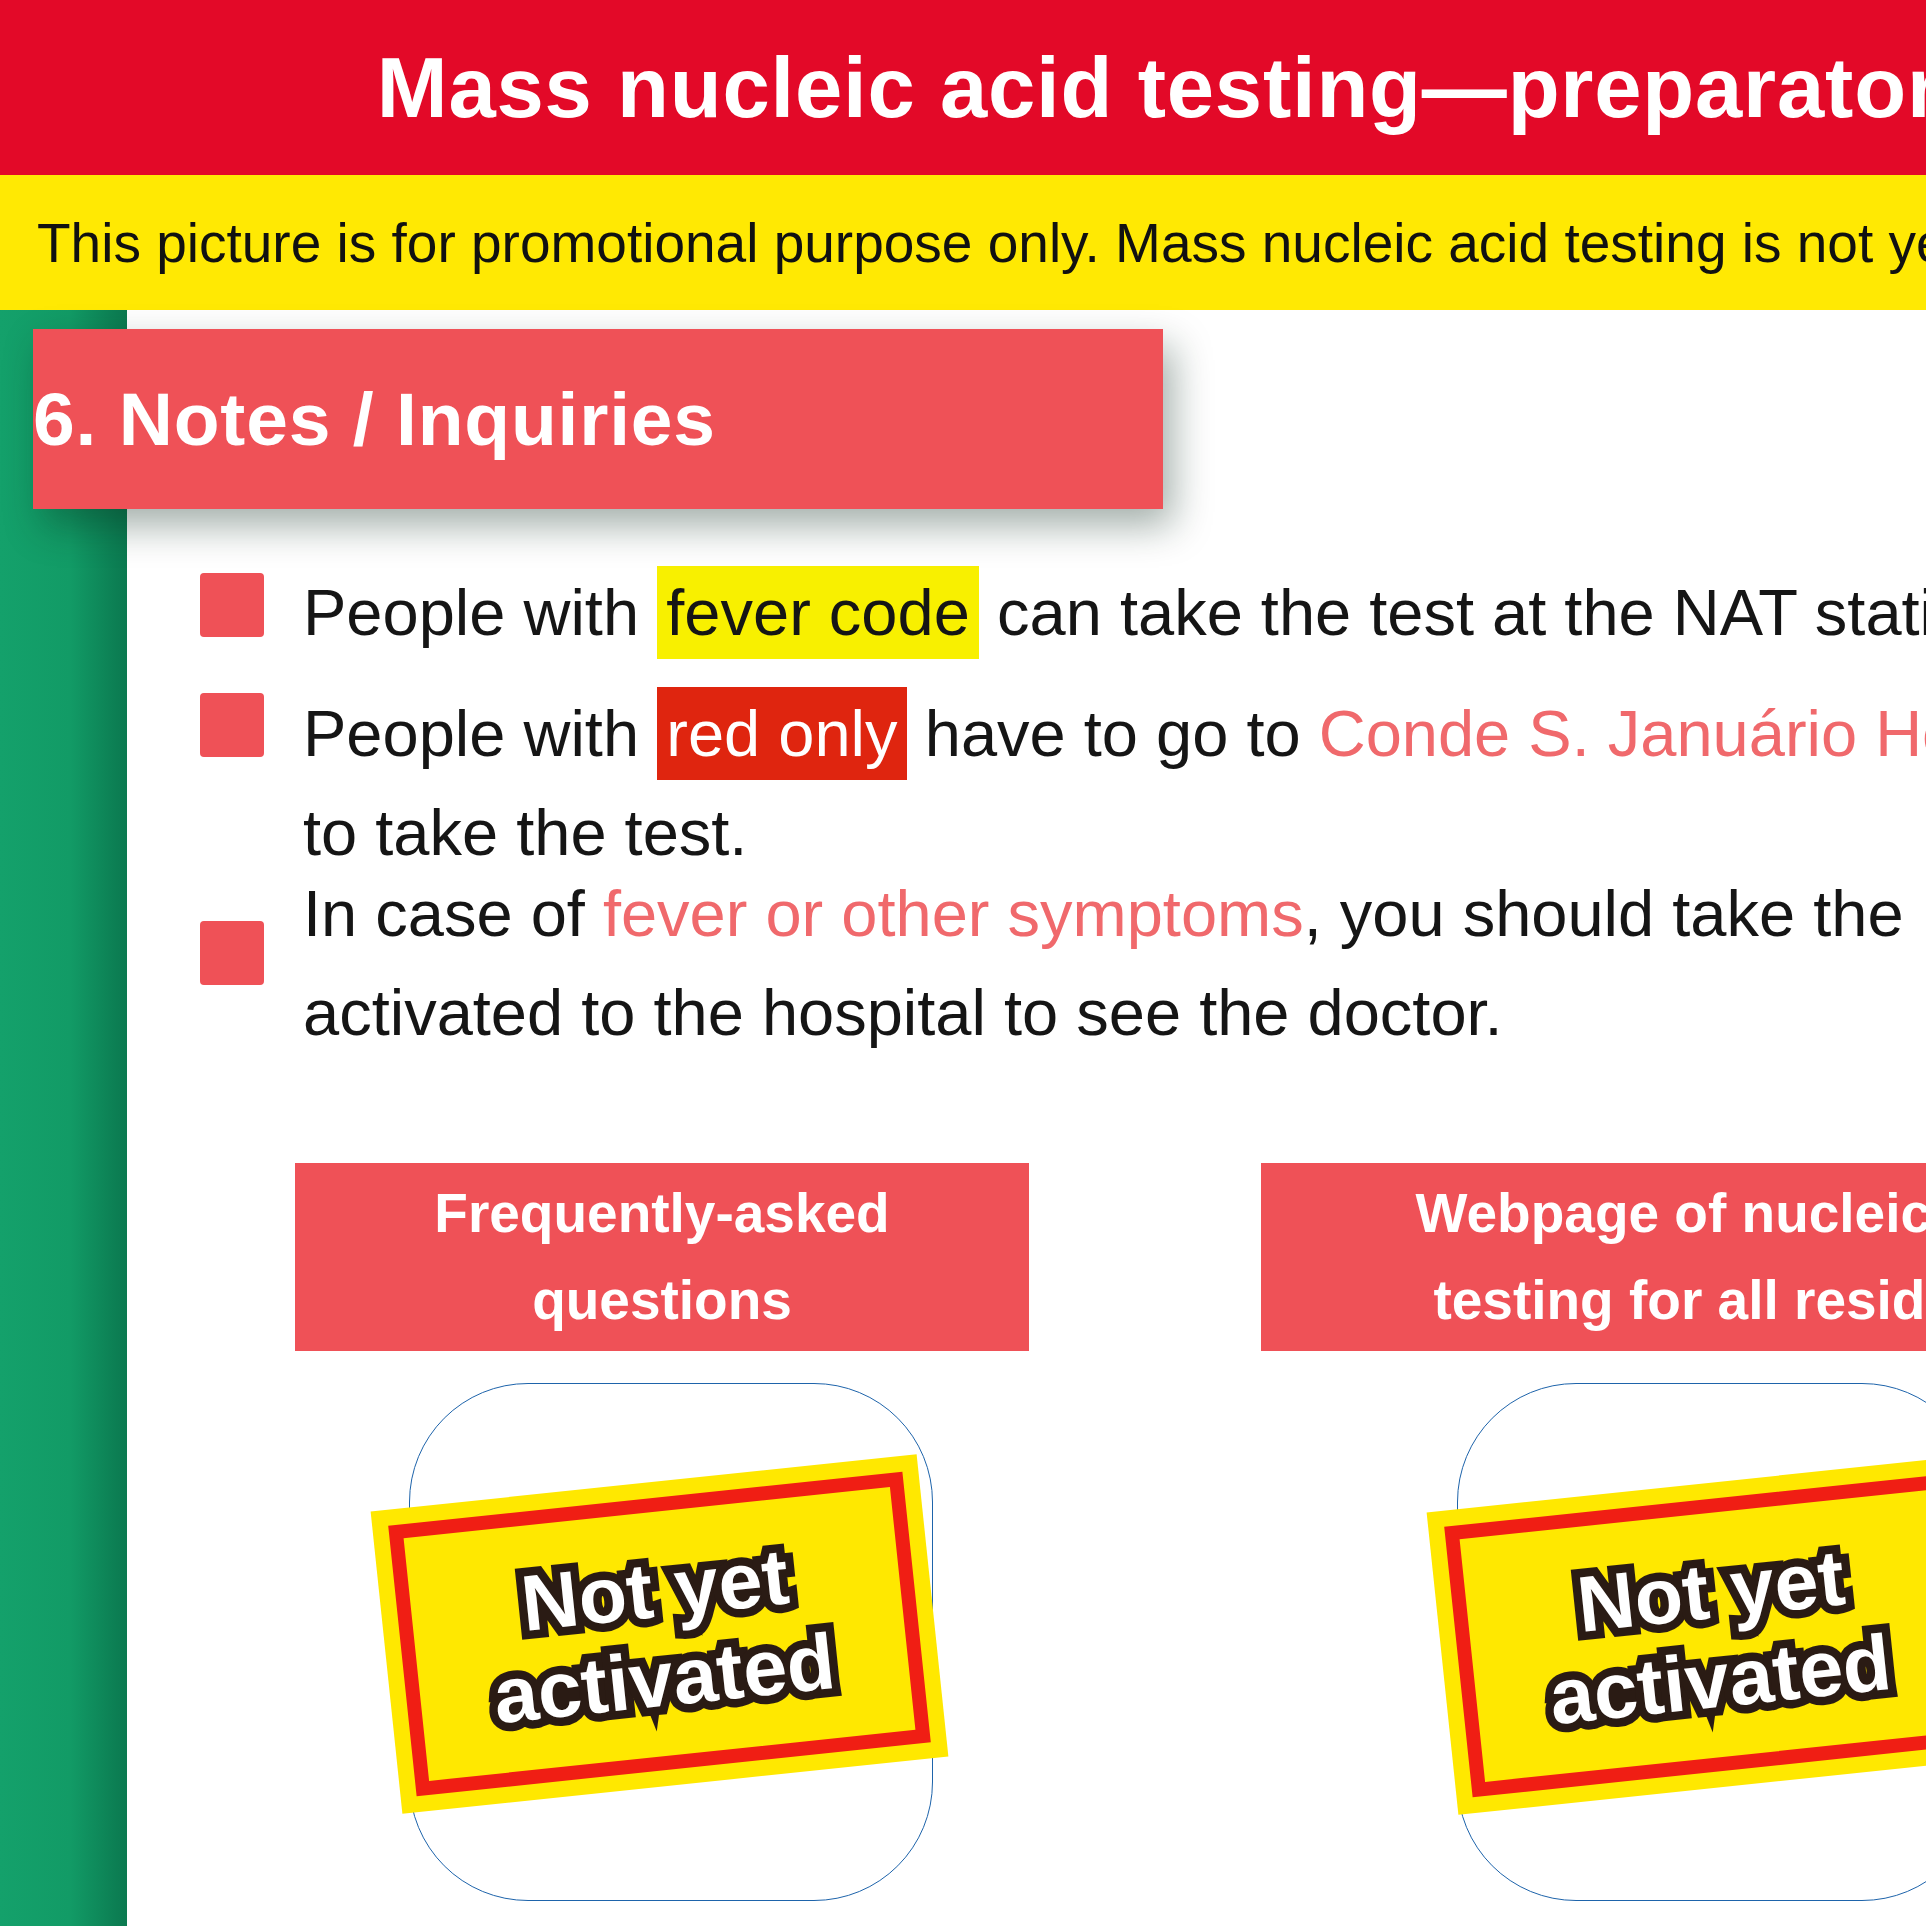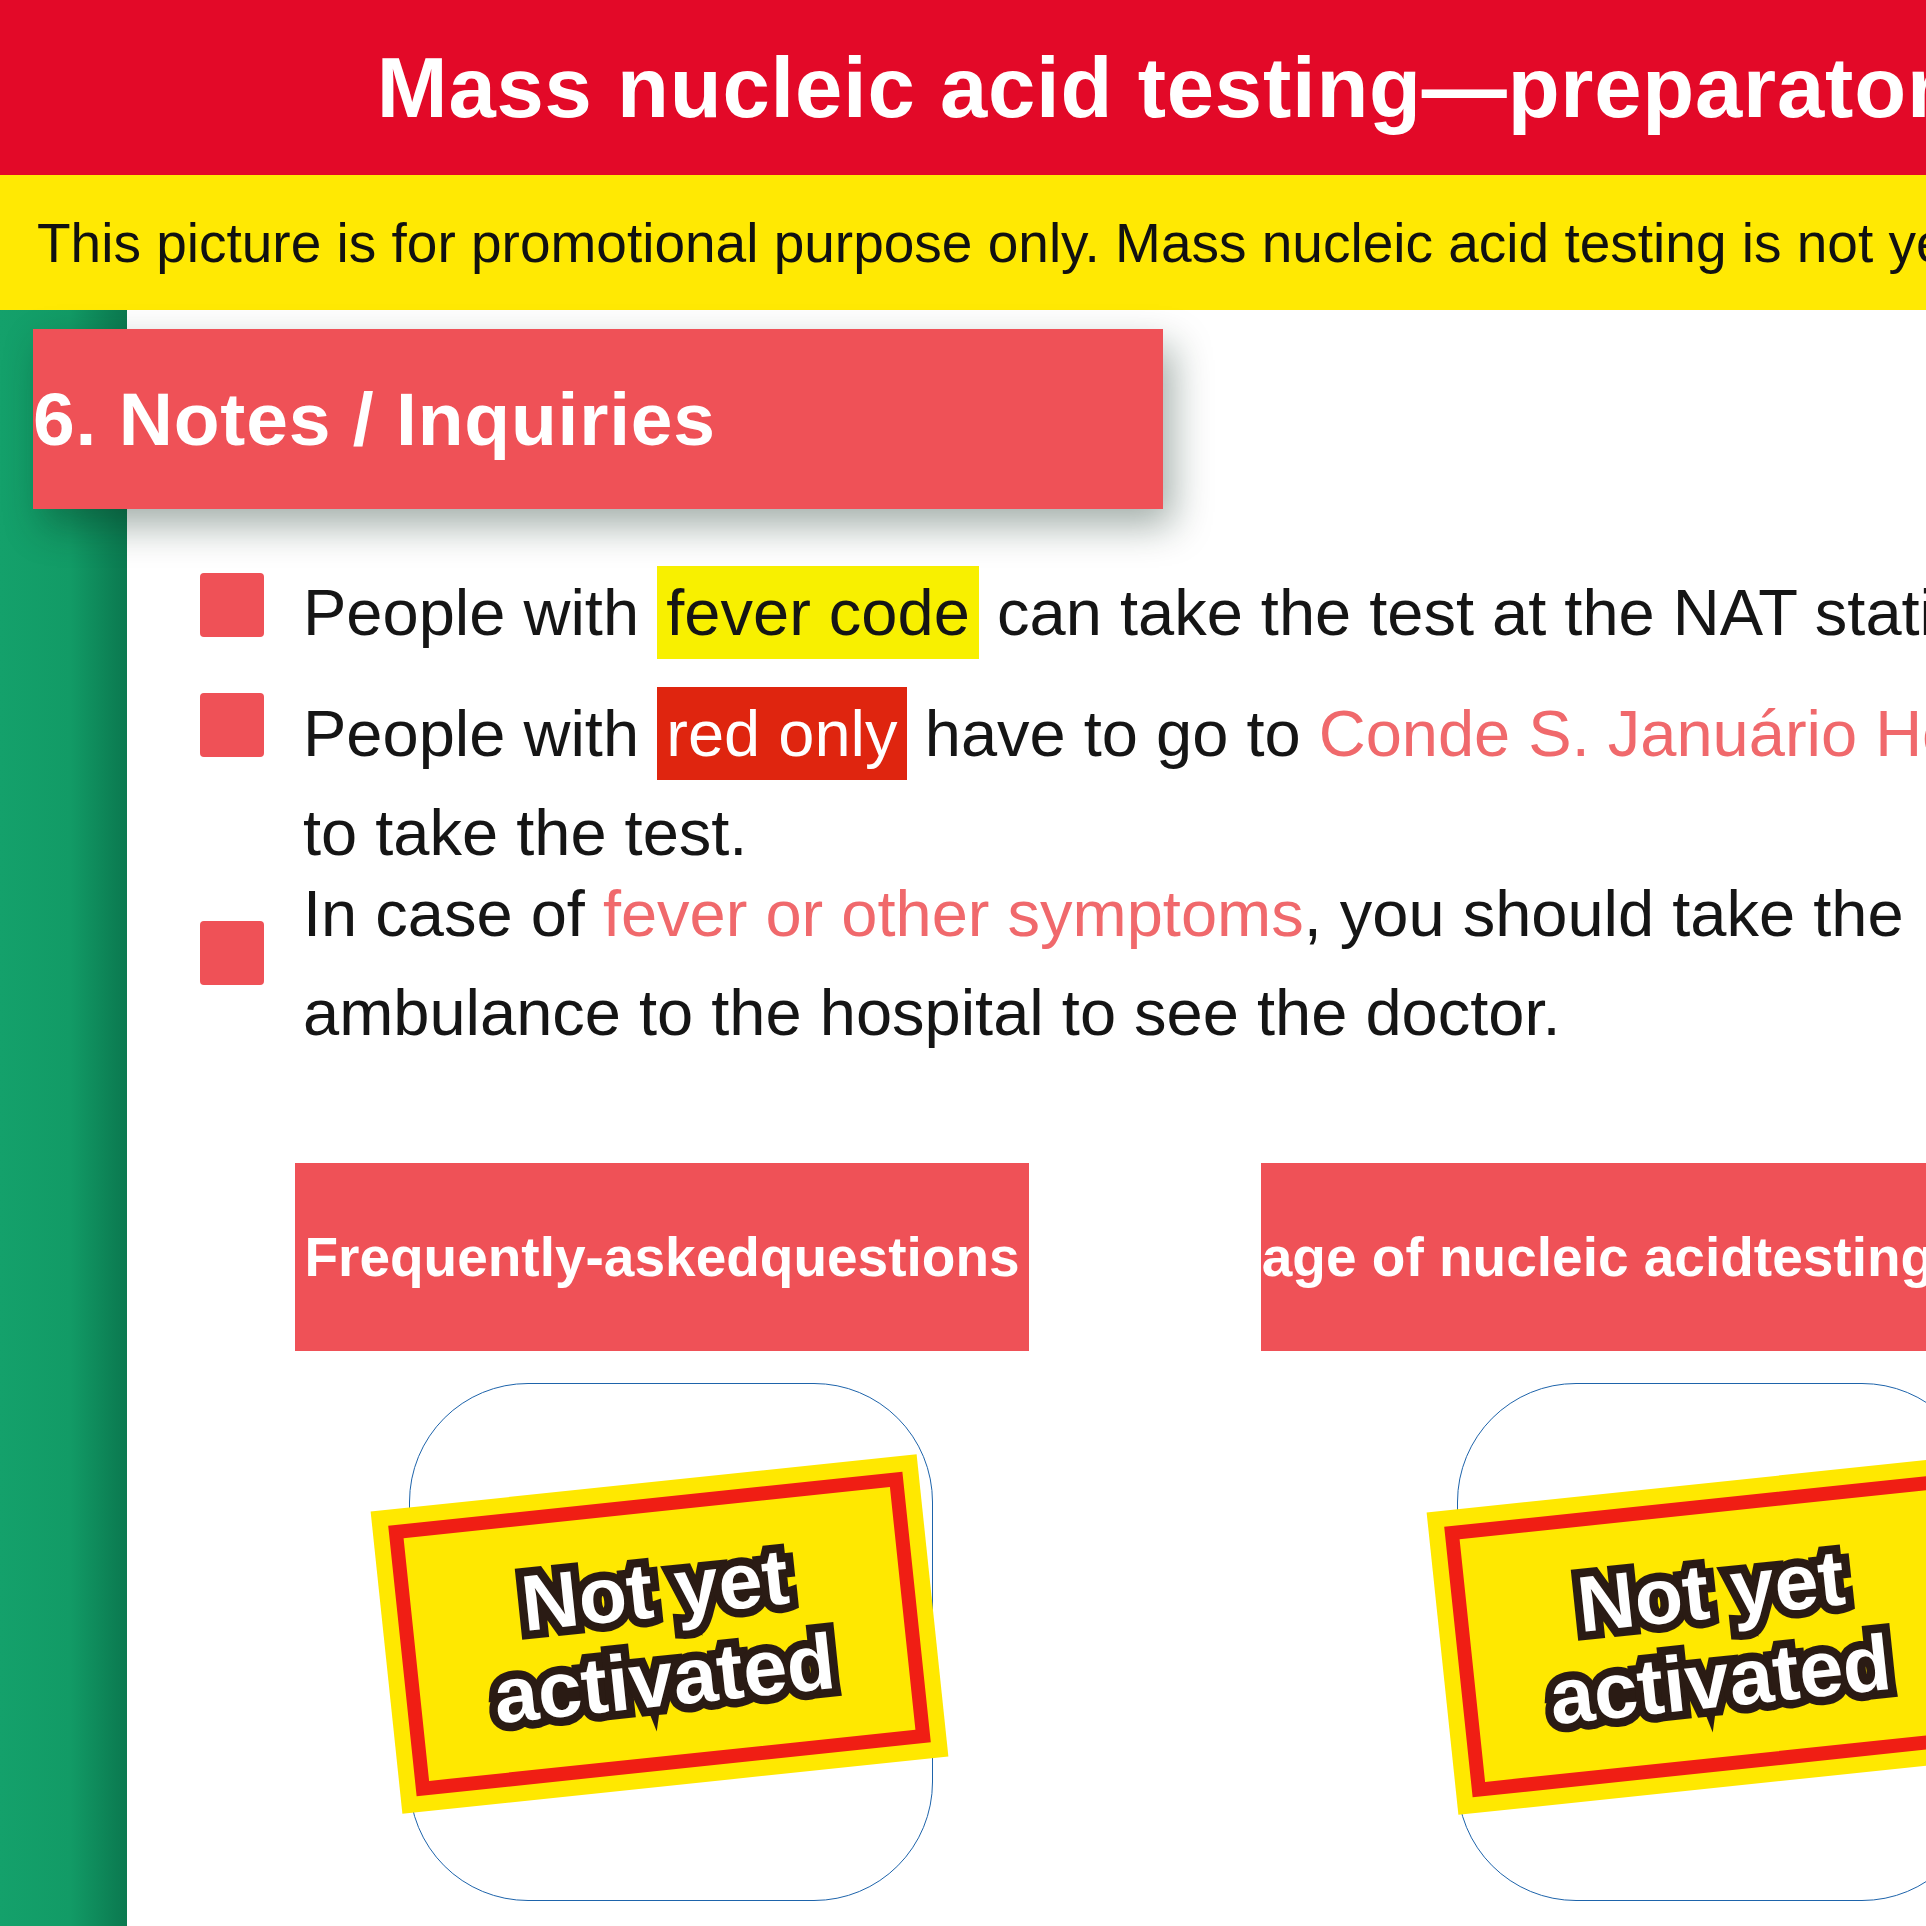--- a/index.html
+++ b/index.html
@@ -44,21 +44,21 @@
     position:absolute; left:303px; z-index:2; color:#151515; font-size:65px;
   }
   .bullet-line { line-height:99px; white-space:nowrap; }
   .hl-yellow { background:#F8F000; padding:10px 9.2px; }
   .hl-red    { background:#DF250F; color:#ffffff; padding:10px 9.2px; }
   .em-salmon { color:#F0696C; }
 
   
   .qr-label {
     position:absolute; top:1163px; height:188px; background:#EF5157; z-index:2;
-    display:flex; align-items:center; justify-content:center;
+    display:flex; flex-direction:column; align-items:center; justify-content:center;
   }
   .qr-label div { color:#ffffff; font-size:55px; font-weight:bold; line-height:87px; white-space:nowrap; }
   .qr-label.left  { left:295px;  width:734px; }
   .qr-label.right { left:1261px; width:950px; }
 
   
   .qr-box {
     position:absolute; top:1383px; width:524px; height:518px; background:#ffffff;
     border:1.9px solid #1E64AB; border-radius:119px; z-index:1; box-sizing:border-box;
   }
@@ -120,21 +120,21 @@
       <span>to take the test.</span>
     </div>
   </div>
 
   <span class="bullet-square" style="left:200px; top:921px;"></span>
   <div class="bullet-text" style="top:864px;">
     <div class="bullet-line">
       <span>In case of </span><span class="em-salmon">fever or other symptoms</span><span>, you should take the</span>
     </div>
     <div class="bullet-line">
-      <span>ambulance to the hospital to see the doctor.</span>
+      <span>activated to the hospital to see the doctor.</span>
     </div>
   </div>
 
   <div class="qr-label left">
     <div>Frequently-asked</div>
     <div>questions</div>
   </div>
   <div class="qr-label right">
     <div>Webpage of nucleic acid</div>
     <div>testing for all residents</div>

